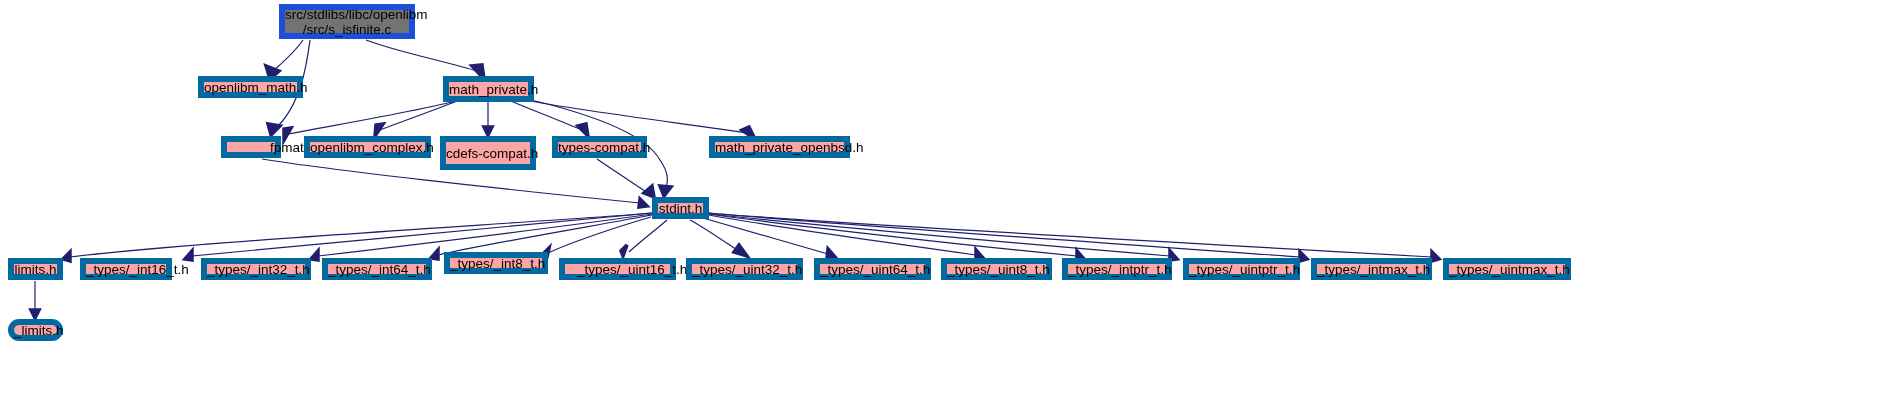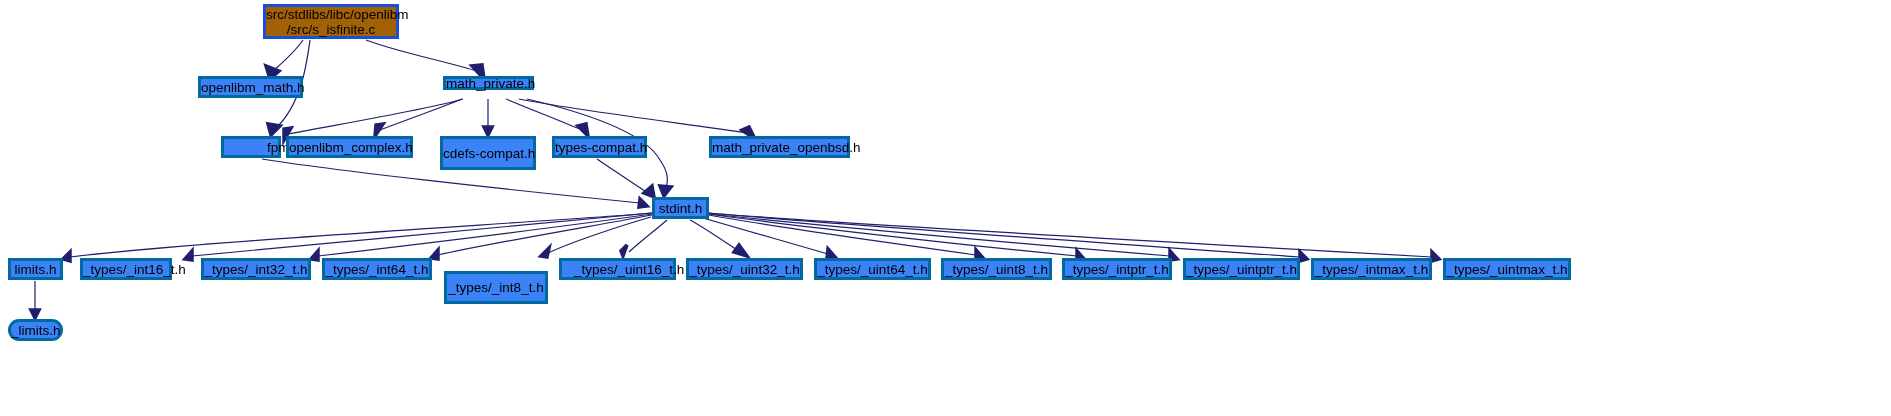--- a/index.html
+++ b/index.html
@@ -19,35 +19,36 @@
     position: absolute;
     left: 0;
     top: 0;
     width: 1891px;
     height: 416px;
     pointer-events: none;
   }
   .node {
     position: absolute;
     box-sizing: border-box;
-    border: 3px solid #0369a1;
-    background: #3b82f6;
+    border: 6px solid #0369a1;
+    background: #fca5a5;
     color: #000000;
     font-size: 13.5px;
     line-height: 15px;
     display: flex;
     align-items: center;
     justify-content: center;
     text-align: center;
     white-space: pre;
     letter-spacing: 0px;
   }
   .node.root {
-    background: #a16207;
-    border: 3px solid #1d4ed8;
+    background: #737373;
+    border: 6px solid #1d4ed8;
+    margin-left: 16px;
   }
   .node-label {
     display: block;
     width: 100%;
     text-align: center;
   }
 </style>
 </head>
 <body>
 
@@ -101,32 +102,32 @@
       <polygon points="1307,259 1300,252 1300,261" fill="#1f1f6e" stroke="#1f1f6e" stroke-width="3.5" stroke-linejoin="miter"></polygon>
       <path d="M 709,213 C 798,221 1165,242 1432,257" fill="none" stroke="#1f1f6e" stroke-width="1.2"></path>
       <polygon points="1439,259 1432,252 1432,261" fill="#1f1f6e" stroke="#1f1f6e" stroke-width="3.5" stroke-linejoin="miter"></polygon>
       <path d="M 35,281 L 35,311" fill="none" stroke="#1f1f6e" stroke-width="1.2"></path>
       <polygon points="35,318 39,310 31,310" fill="#1f1f6e" stroke="#1f1f6e" stroke-width="3.5" stroke-linejoin="miter"></polygon>
     </svg>
   <div id="node-layer">
       <div class="node root" style="left: 263px; top: 4px; width: 136px; height: 35px;"><span class="node-label">src/stdlibs/libc/openlibm
 /src/s_isfinite.c</span></div>
       <div class="node" style="left: 198px; top: 76px; width: 105px; height: 22px;"><span class="node-label">openlibm_math.h</span></div>
-      <div class="node" style="left: 443px; top: 76px; width: 91px; height: 14px;"><span class="node-label">math_private.h</span></div>
+      <div class="node" style="left: 443px; top: 76px; width: 91px; height: 26px;"><span class="node-label">math_private.h</span></div>
       <div class="node" style="left: 221px; top: 136px; width: 60px; height: 22px; padding-left: 43px;"><span class="node-label">fpmath.h</span></div>
-      <div class="node" style="left: 286px; top: 136px; width: 127px; height: 22px; justify-content: flex-end;"><span class="node-label">openlibm_complex.h</span></div>
+      <div class="node" style="left: 304px; top: 136px; width: 127px; height: 22px; justify-content: flex-end;"><span class="node-label">openlibm_complex.h</span></div>
       <div class="node" style="left: 440px; top: 136px; width: 96px; height: 34px;"><span class="node-label">cdefs-compat.h</span></div>
       <div class="node" style="left: 552px; top: 136px; width: 95px; height: 22px;"><span class="node-label">types-compat.h</span></div>
       <div class="node" style="left: 709px; top: 136px; width: 141px; height: 22px;"><span class="node-label">math_private_openbsd.h</span></div>
       <div class="node" style="left: 652px; top: 197px; width: 57px; height: 22px;"><span class="node-label">stdint.h</span></div>
       <div class="node" style="left: 8px; top: 258px; width: 55px; height: 22px;"><span class="node-label">limits.h</span></div>
       <div class="node" style="left: 80px; top: 258px; width: 92px; height: 22px; align-items: center;"><span class="node-label">_types/_int16_t.h</span></div>
       <div class="node" style="left: 201px; top: 258px; width: 110px; height: 22px;"><span class="node-label">_types/_int32_t.h</span></div>
       <div class="node" style="left: 322px; top: 258px; width: 110px; height: 22px;"><span class="node-label">_types/_int64_t.h</span></div>
-      <div class="node" style="left: 444px; top: 271px; width: 104px; height: 33px;"><span class="node-label">_types/_int8_t.h</span></div>
+      <div class="node" style="left: 444px; top: 252px; width: 104px; height: 22px;"><span class="node-label">_types/_int8_t.h</span></div>
       <div class="node" style="left: 559px; top: 258px; width: 117px; height: 22px; padding-left: 12px;"><span class="node-label">_types/_uint16_t.h</span></div>
       <div class="node" style="left: 686px; top: 258px; width: 117px; height: 22px;"><span class="node-label">_types/_uint32_t.h</span></div>
       <div class="node" style="left: 814px; top: 258px; width: 117px; height: 22px;"><span class="node-label">_types/_uint64_t.h</span></div>
       <div class="node" style="left: 941px; top: 258px; width: 111px; height: 22px;"><span class="node-label">_types/_uint8_t.h</span></div>
       <div class="node" style="left: 1062px; top: 258px; width: 110px; height: 22px;"><span class="node-label">_types/_intptr_t.h</span></div>
       <div class="node" style="left: 1183px; top: 258px; width: 117px; height: 22px;"><span class="node-label">_types/_uintptr_t.h</span></div>
       <div class="node" style="left: 1311px; top: 258px; width: 121px; height: 22px;"><span class="node-label">_types/_intmax_t.h</span></div>
       <div class="node" style="left: 1443px; top: 258px; width: 128px; height: 22px;"><span class="node-label">_types/_uintmax_t.h</span></div>
       <div class="node" style="left: 8px; top: 319px; width: 55px; height: 22px; border-radius: 11px;"><span class="node-label">_limits.h</span></div>
     </div>

